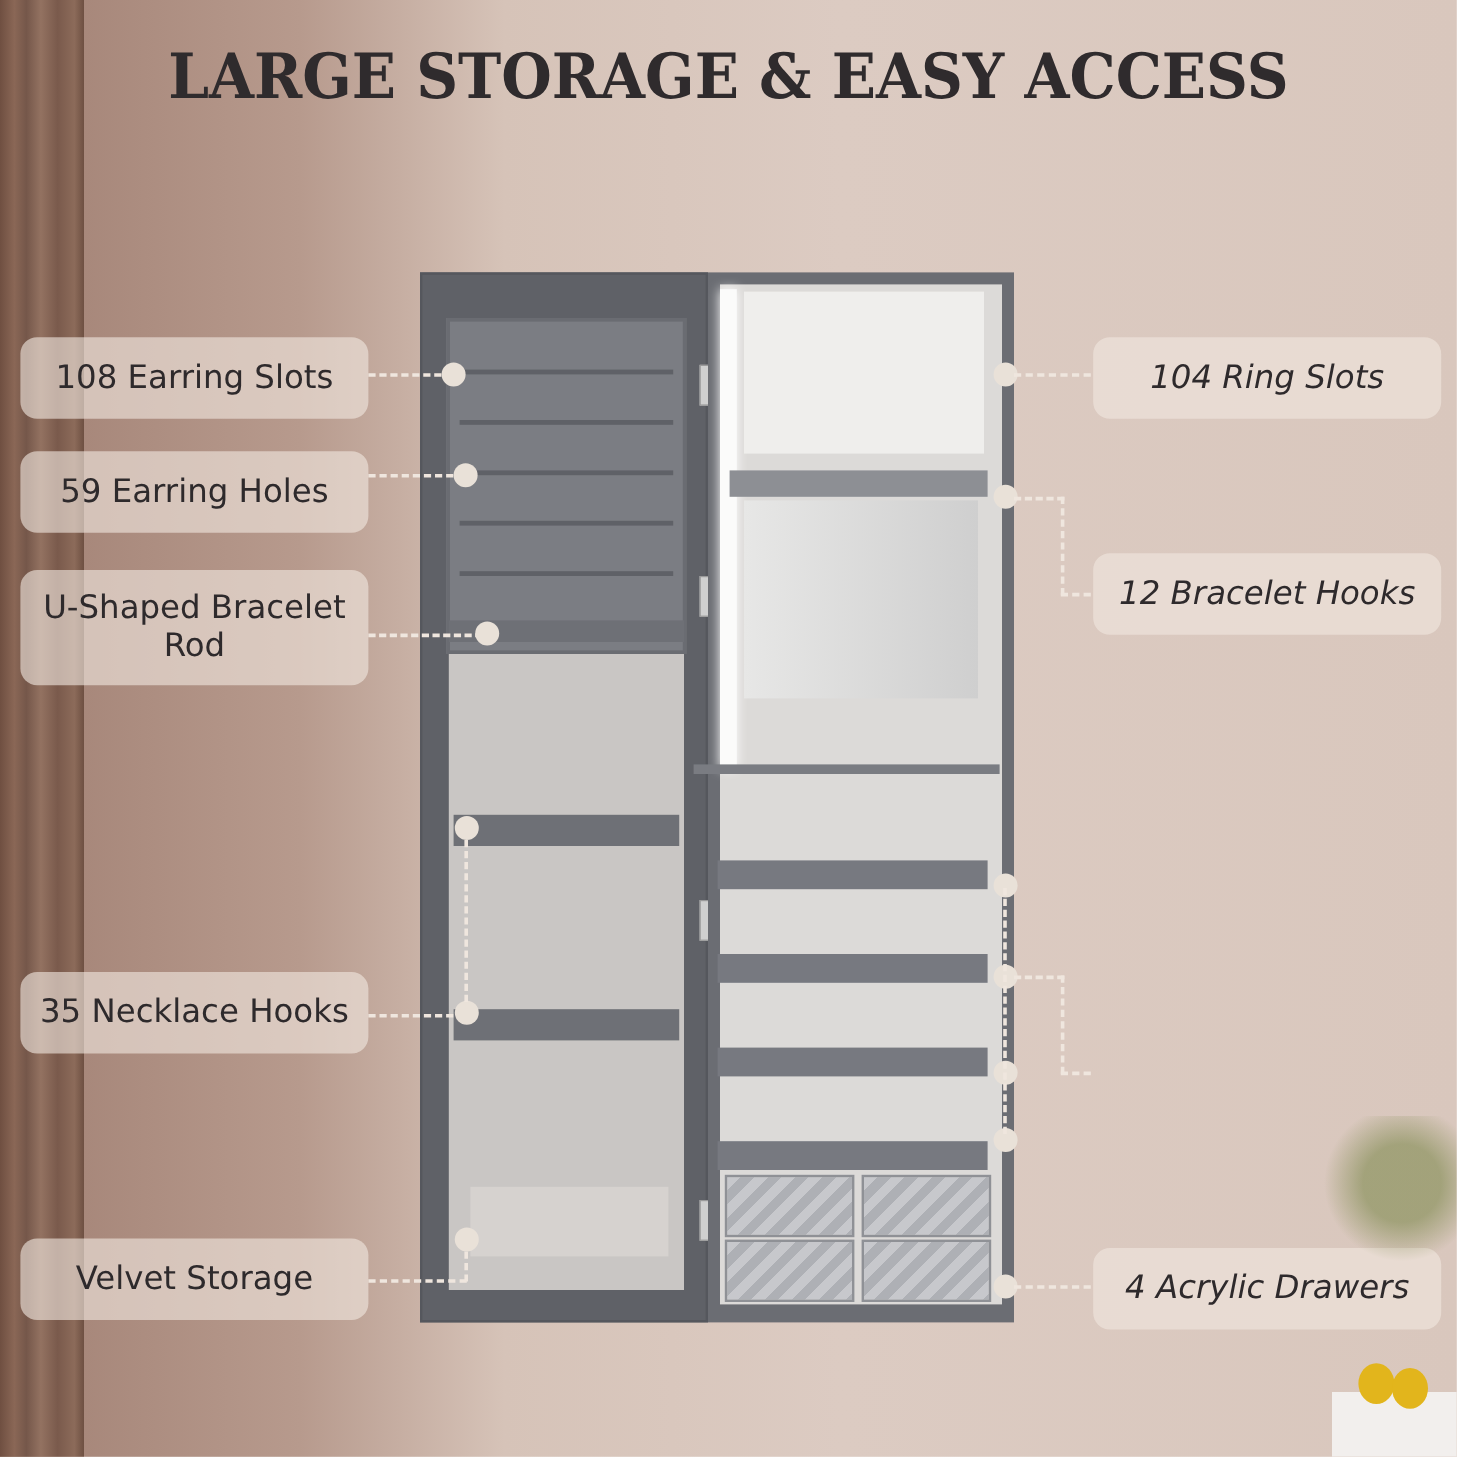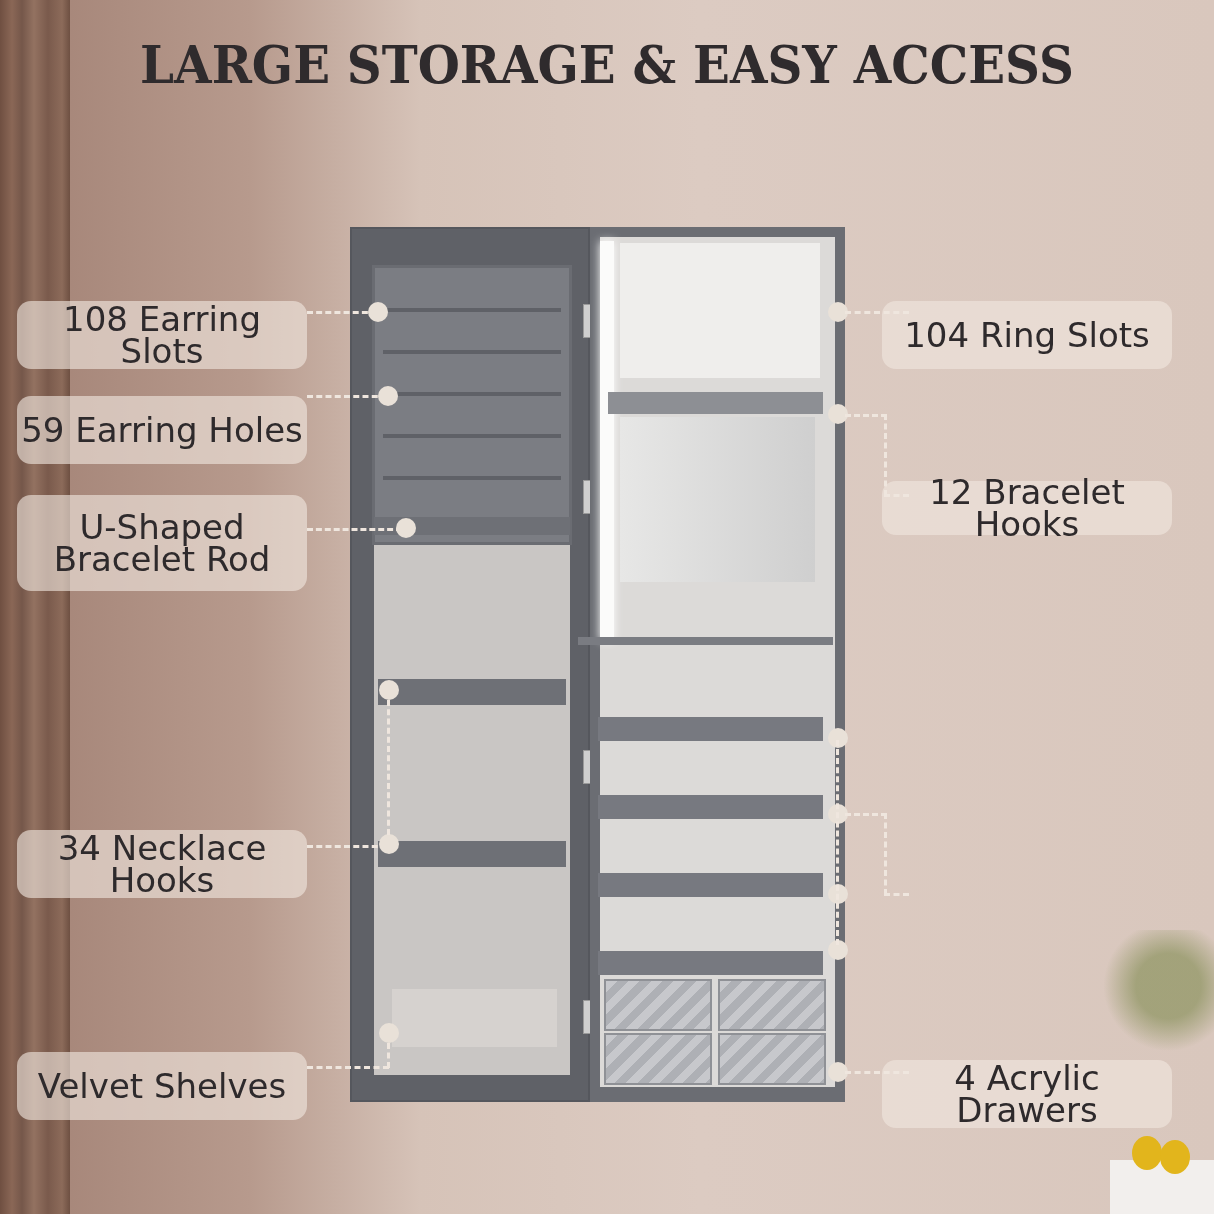--- a/index.html
+++ b/index.html
@@ -18,24 +18,24 @@
     letter-spacing: 0px; color: #2f2b2d; transform: scaleX(0.93);
   }
   .subhead {
     position: absolute; top: 104px; left: 0; width: 1214px; text-align: center;
     font-family: "DejaVu Sans", sans-serif; font-size: 28px; color: #2f2b2d;
   }
   .label {
     position: absolute; width: 290px; border-radius: 14px;
     background: rgba(240, 230, 222, 0.62);
     display: flex; align-items: center; justify-content: center; text-align: center;
-    font-family: "DejaVu Sans", sans-serif; font-size: 34px; line-height: 32px; color: #2e2a2c; margin-top: 20px;
+    font-family: "DejaVu Sans", sans-serif; font-size: 27px; line-height: 32px; color: #2e2a2c;
   }
   .label.left { left: 17px; }
-  .label.right { left: 882px; }
+  .label.right { left: 911px; font-style: italic; }
   .dash { position: absolute; border-top: 3px dashed #efe6de; height: 0; }
   .vdash { position: absolute; border-left: 3px dashed #efe6de; width: 0; }
   .dot { position: absolute; width: 20px; height: 20px; border-radius: 50%; background: #e9e1d8; }
 
   
   .cab-door {
     position: absolute; left: 350px; top: 227px; width: 240px; height: 875px;
     background: #5f6167; border: 2px solid #55575d;
   }
   .door-inner {
@@ -108,25 +108,25 @@
     <div class="shelf" style="top:724px"></div>
     <div class="drawer" style="left:14px; top:752px"></div>
     <div class="drawer" style="left:128px; top:752px"></div>
     <div class="drawer" style="left:14px; top:806px"></div>
     <div class="drawer" style="left:128px; top:806px"></div>
   </div>
 
   <div class="label left" style="top:281px; height:68px;">108 Earring Slots</div>
   <div class="label left" style="top:376px; height:68px;">59 Earring Holes</div>
   <div class="label left" style="top:475px; height:96px;">U-Shaped Bracelet Rod</div>
-  <div class="label left" style="top:810px; height:68px;">34 Necklace Hooks</div>
-  <div class="label left" style="top:1032px; height:68px;">Velvet Shelves</div>
+  <div class="label left" style="top:810px; height:68px;">35 Necklace Hooks</div>
+  <div class="label left" style="top:1032px; height:68px;">Velvet Storage</div>
 
   <div class="label right" style="top:281px; height:68px;">104 Ring Slots</div>
-  <div class="label right" style="top:461px; height:54px;">12 Bracelet Hooks</div>
+  <div class="label right" style="top:461px; height:68px;">12 Bracelet Hooks</div>
   <div class="label right" style="top:1040px; height:68px;">4 Acrylic Drawers</div>
 
   <div class="dash" style="left:307px; top:311px; width:70px;"></div>
   <div class="dot" style="left:368px; top:302px;"></div>
   <div class="dash" style="left:307px; top:395px; width:80px;"></div>
   <div class="dot" style="left:378px; top:386px;"></div>
   <div class="dash" style="left:307px; top:528px; width:95px;"></div>
   <div class="dot" style="left:396px; top:518px;"></div>
   <div class="dash" style="left:307px; top:845px; width:80px;"></div>
   <div class="dot" style="left:379px; top:834px;"></div>

